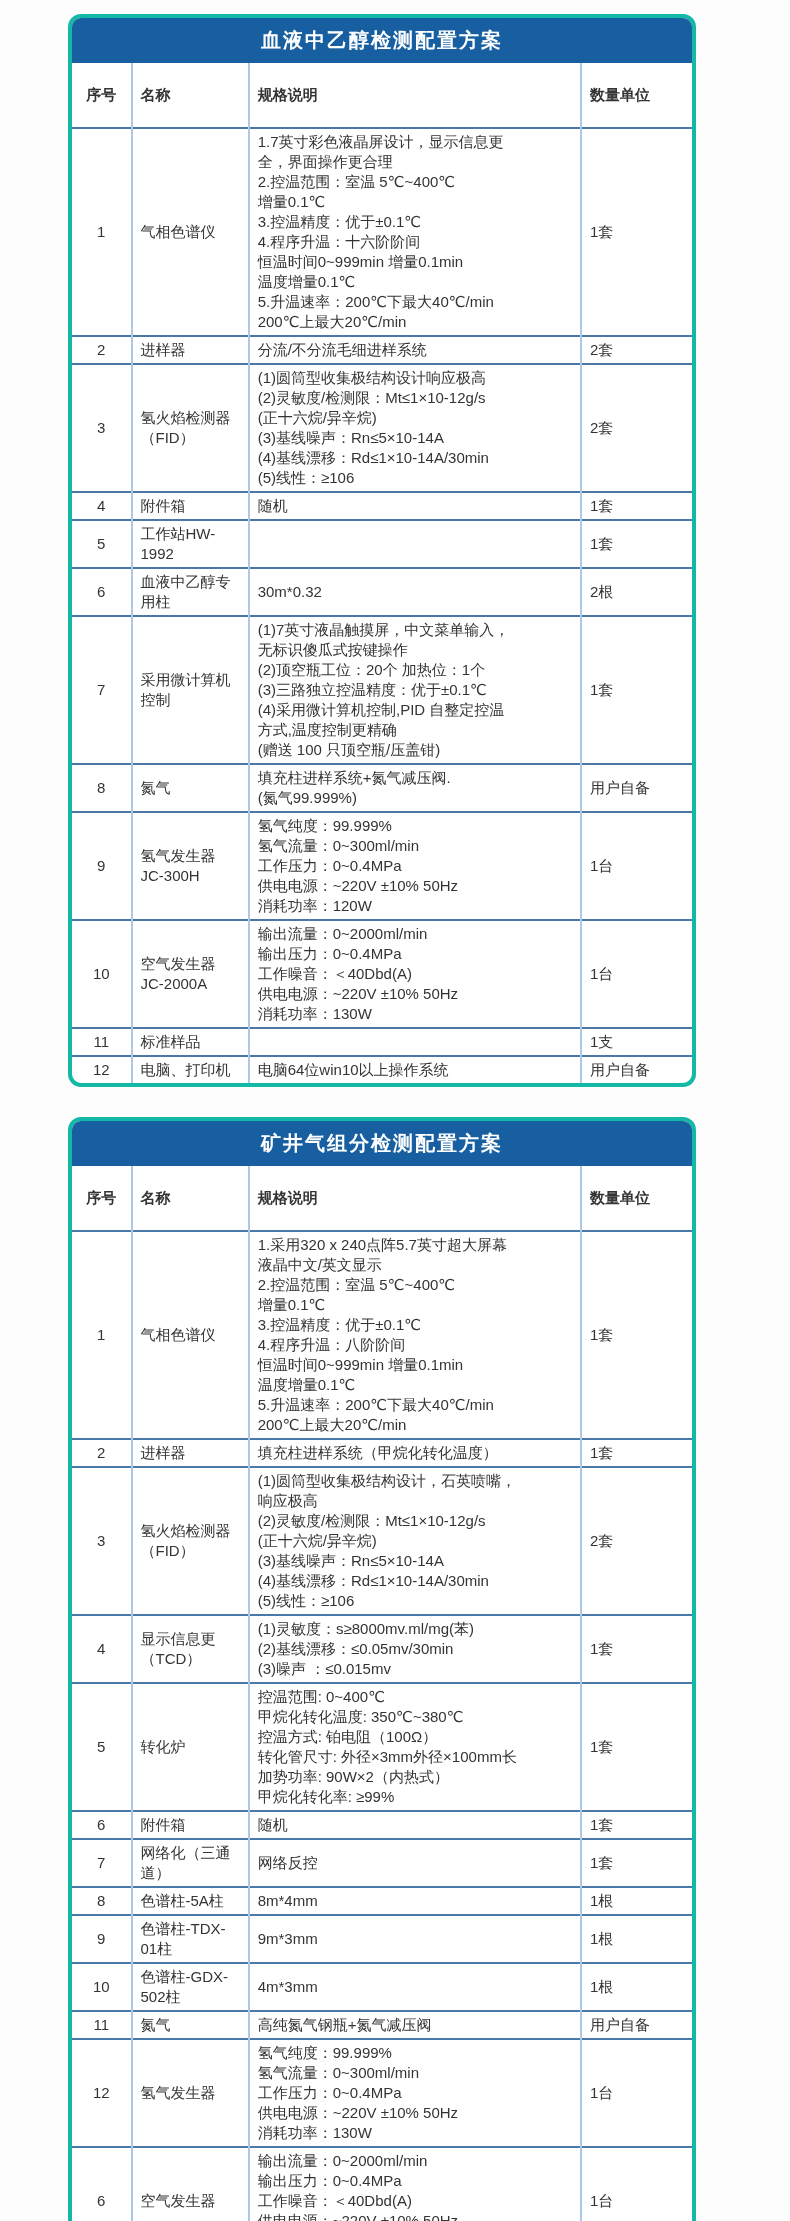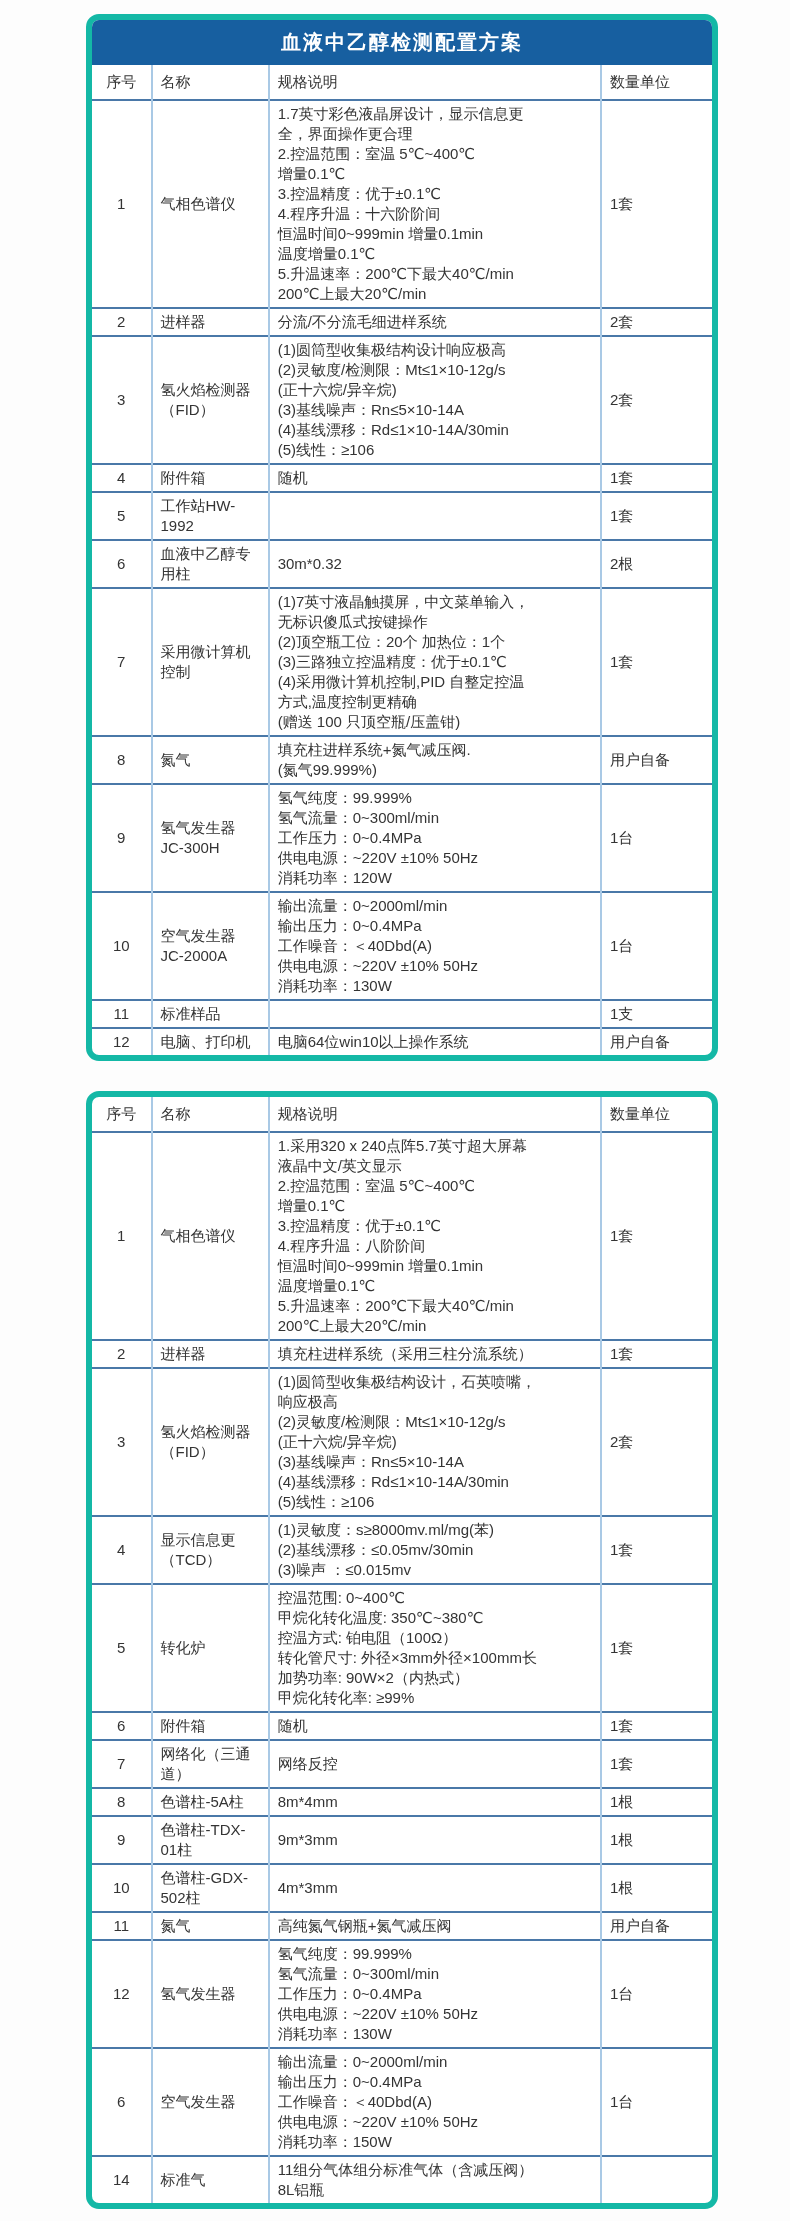--- a/index.html
+++ b/index.html
@@ -6,23 +6,23 @@
   body {
     width: 790px;
     height: 2221px;
     background: #fdfdfd;
     font-family: "Liberation Sans", "DejaVu Sans", sans-serif;
     overflow: hidden;
   }
   .page { padding-top: 14px; }
   .card {
     width: 620px;
-    margin: 0 0 30px 86px;
+    margin: 0 0 30px 68px;
     background: #ffffff;
-    border: 6px solid #14b8a6;
+    border: 4px solid #14b8a6;
     border-radius: 13px;
     overflow: hidden;
   }
   .card-title {
     background: #175fa0;
     color: #ffffff;
     font-size: 20px;
     font-weight: bold;
     letter-spacing: 2px;
     text-align: center;
@@ -43,21 +43,21 @@
     font-size: 15px;
     line-height: 20px;
     color: #343434;
     padding: 3px 8px;
     vertical-align: middle;
     text-align: left;
     white-space: pre-line;
     word-break: break-word;
     font-weight: normal;
   }
-  table.spec th { padding: 7px 8px; border-top: none; }
+  table.spec th { padding: 22px 8px; border-top: none; font-weight: bold; }
   table.spec th:first-child, table.spec td:first-child { border-left: none; }
   table.spec .no-cell { text-align: center; }
 </style>
 </head>
 <body>
 
 <div class="page">
 
   <section class="card">
     <div class="card-title">血液中乙醇检测配置方案</div>
@@ -178,20 +178,21 @@
             <td class="no-cell">12</td>
             <td>电脑、打印机</td>
             <td>电脑64位win10以上操作系统</td>
             <td>用户自备</td>
           </tr>
         </tbody>
     </table>
   </section>
 
   <section class="card">
+    <div class="card-title">矿井气组分检测配置方案</div>
     <table class="spec">
       <colgroup>
           <col class="c-no">
           <col class="c-name">
           <col class="c-spec">
           <col class="c-qty">
         </colgroup>
       <thead>
         <tr>
           <th class="no-cell">序号</th>
@@ -212,21 +213,21 @@
 4.程序升温：八阶阶间
 恒温时间0~999min 增量0.1min
 温度增量0.1℃
 5.升温速率：200℃下最大40℃/min
 200℃上最大20℃/min</td>
             <td>1套</td>
           </tr>
           <tr>
             <td class="no-cell">2</td>
             <td>进样器</td>
-            <td>填充柱进样系统（采用三柱分流系统）</td>
+            <td>填充柱进样系统（甲烷化转化温度）</td>
             <td>1套</td>
           </tr>
           <tr>
             <td class="no-cell">3</td>
             <td>氢火焰检测器（FID）</td>
             <td>(1)圆筒型收集极结构设计，石英喷嘴，
 响应极高
 (2)灵敏度/检测限：Mt≤1×10-12g/s
 (正十六烷/异辛烷)
 (3)基线噪声：Rn≤5×10-14A

